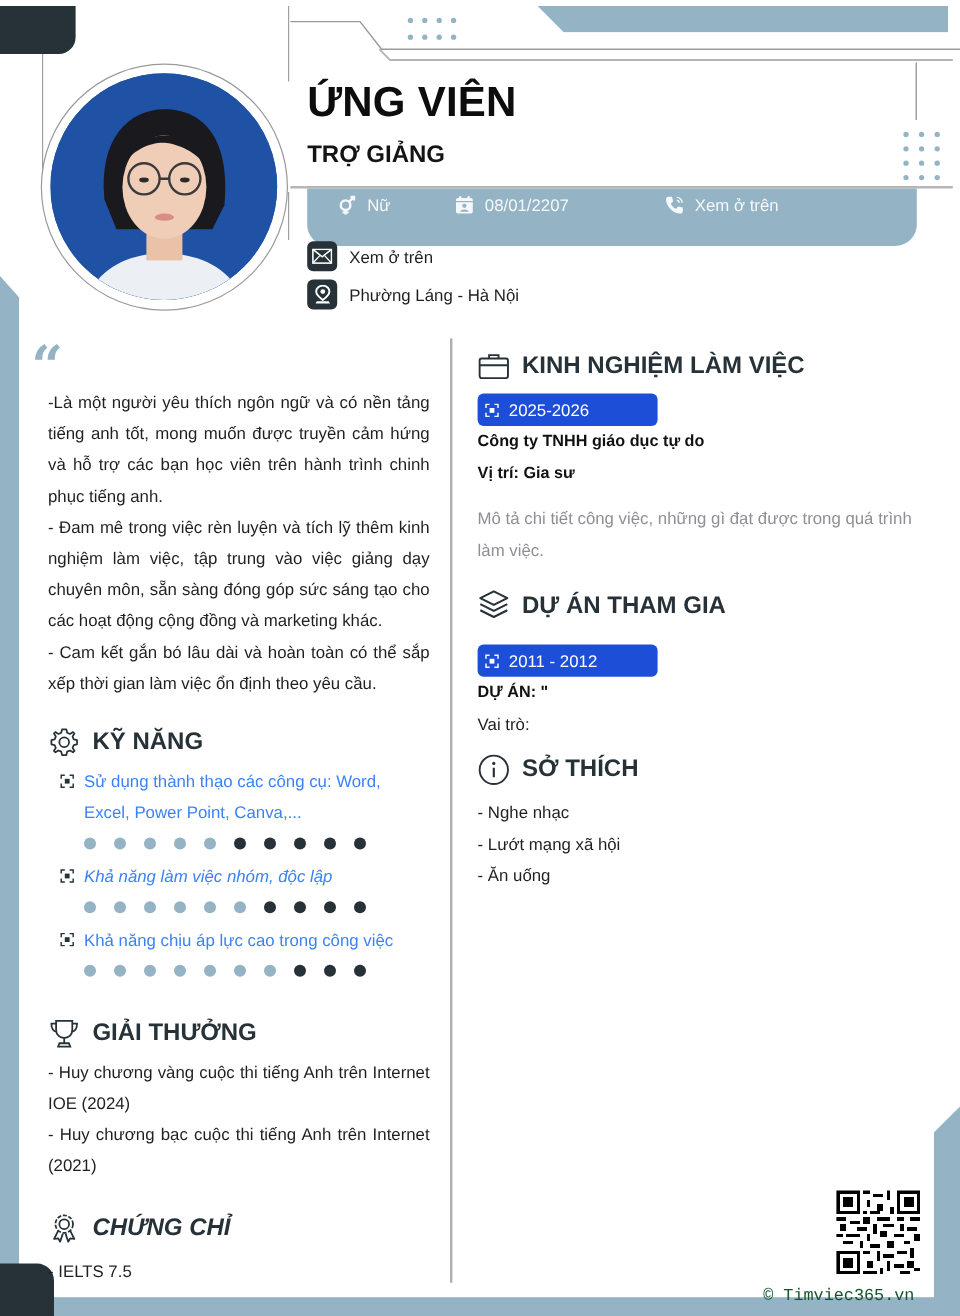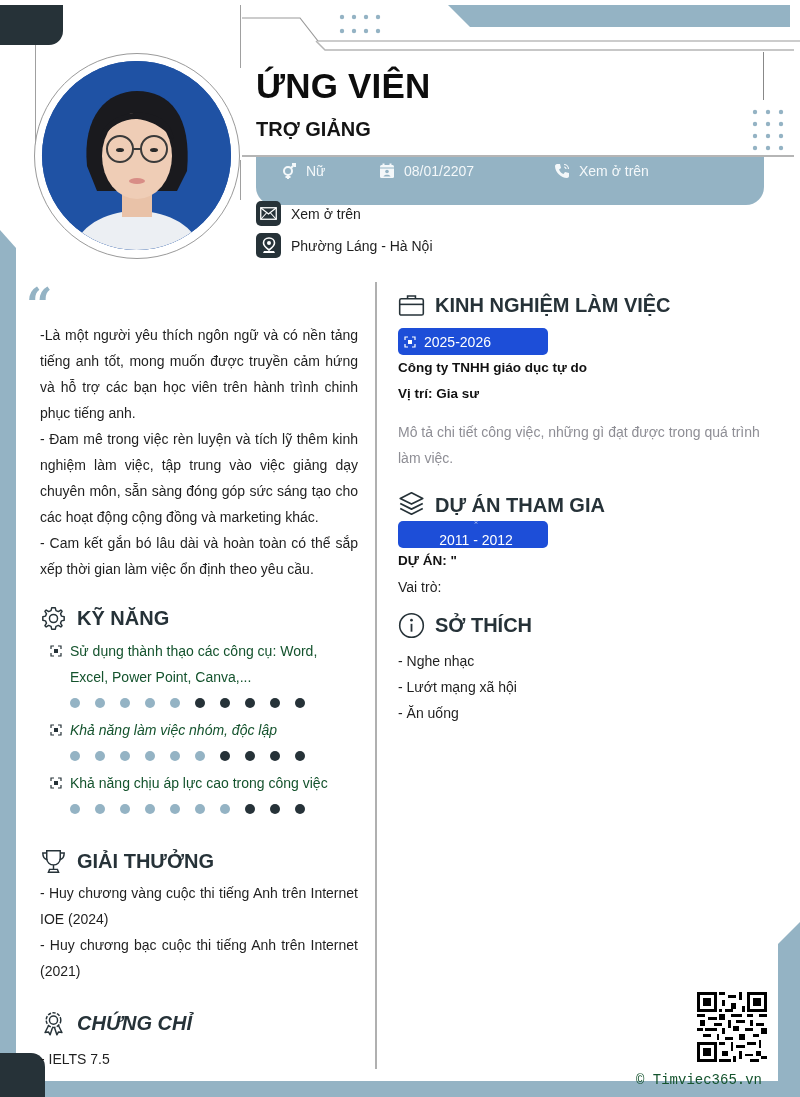--- a/index.html
+++ b/index.html
@@ -38,21 +38,21 @@
   .col-divider { left: 375px; top: 282px; width: 2px; height: 787px; background: #b0b0b0; }
   .col-right { left: 398px; top: 290px; width: 370px; }
 
   .quote-mark { font-family: "DejaVu Serif", serif; font-size: 46px; font-weight: 700; color: #94b3c4; line-height: 30px; height: 26px; margin-left: -14px; letter-spacing: -4px; }
   .summary p { font-size: 14px; line-height: 26px; text-align: justify; color: #1f1f1f; }
 
   .sec-title { display: flex; align-items: center; gap: 10px; font-size: 20px; font-weight: 700; color: #263238; height: 30px; }
   .sec-title svg { width: 27px; height: 27px; flex: none; }
 
   .skill { margin-left: 10px; }
-  .skill-head { display: flex; align-items: flex-start; gap: 8px; font-size: 14px; line-height: 26px; color: #14532d; }
+  .skill-head { display: flex; align-items: flex-start; gap: 8px; font-size: 14px; line-height: 26px; color: #3b82f6; }
   .skill-head .bullet { width: 12px; height: 12px; margin-top: 7px; flex: none; }
   .dots { display: flex; gap: 15px; margin-left: 20px; height: 26px; align-items: center; }
   .dot { width: 10px; height: 10px; border-radius: 50%; }
   .dot.on { background: #94b3c4; }
   .dot.off { background: #263238; }
 
   .plain p { font-size: 14px; line-height: 26px; color: #1f1f1f; text-align: justify; }
 
   .date-pill { width: 150px; height: 27px; background: #1d4ed8; border-radius: 5px; color: #ffffff; font-size: 14px; display: flex; align-items: center; gap: 8px; padding-left: 6px; }
   .date-pill svg { width: 12px; height: 12px; }
@@ -330,21 +330,21 @@
   <div class="muted"> Mô tả chi tiết công việc, những gì đạt được trong quá trình làm việc.</div>
 
   <div class="sec-title" style="margin-top:16px;align-items:flex-end;">
     <svg viewBox="0 0 24 24">
       <path d="M12 2.5 L22 7.5 L12 12.5 L2 7.5 Z" fill="none" stroke="#263238" stroke-width="1.5" stroke-linejoin="round"></path>
       <path d="M2 12 L12 17 L22 12" fill="none" stroke="#263238" stroke-width="1.5" stroke-linejoin="round"></path>
       <path d="M2 16.5 L12 21.5 L22 16.5" fill="none" stroke="#263238" stroke-width="1.5" stroke-linejoin="round"></path>
     </svg>
     <span>DỰ ÁN THAM GIA</span>
   </div>
-  <div class="date-pill" style="margin-top:4px;flex-direction:column;">
+  <div class="date-pill" style="margin-top:20px;">
     <svg viewBox="0 0 12 12">
       <path d="M1 4 L1 1 L4 1 M8 1 L11 1 L11 4 M11 8 L11 11 L8 11 M4 11 L1 11 L1 8" fill="none" stroke="#ffffff" stroke-width="1.2"></path>
       <rect x="4" y="4" width="4" height="4" fill="#ffffff"></rect>
     </svg>
     <span>2011 - 2012</span>
   </div>
   <div class="bold-line">DỰ ÁN: "</div>
   <div class="line">Vai trò:</div>
 
   <div class="sec-title" style="margin-top:10px;">

